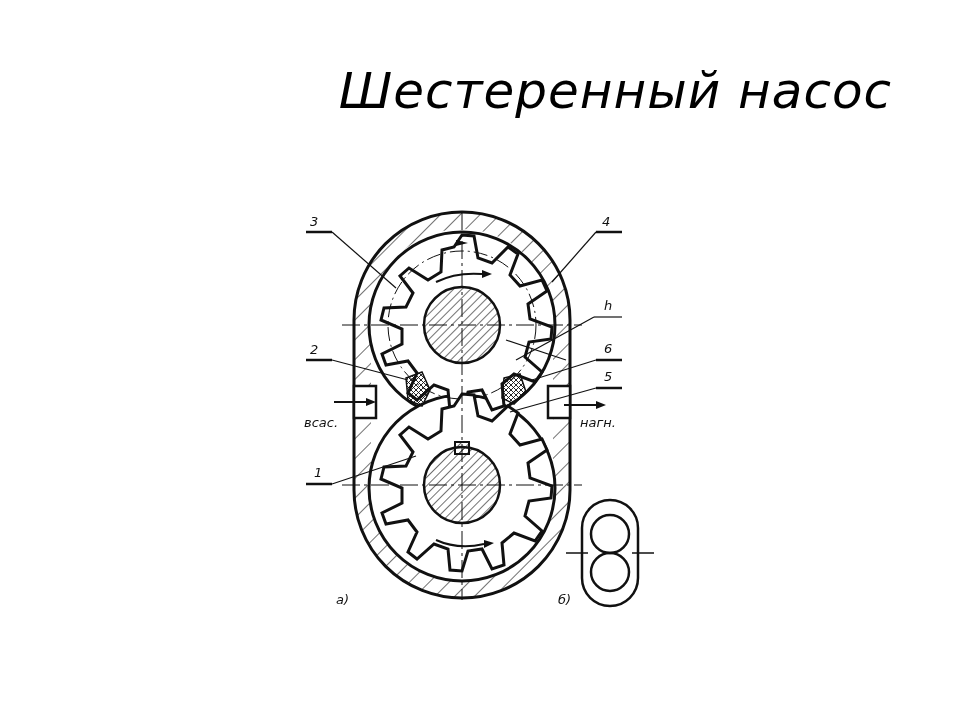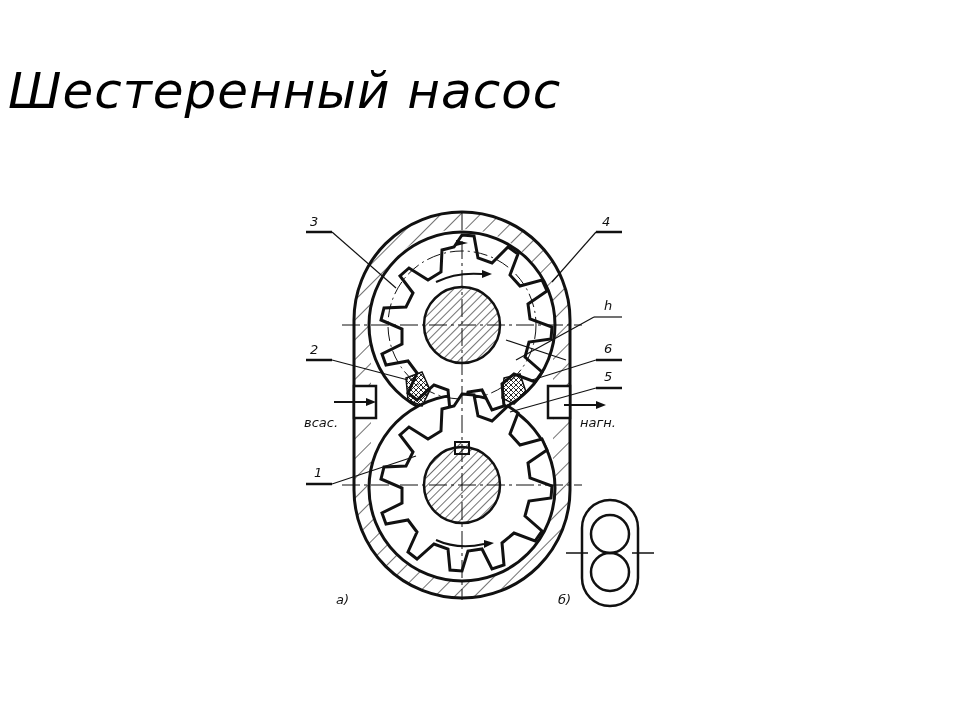--- a/index.html
+++ b/index.html
@@ -1,20 +1,20 @@
 <!DOCTYPE html>
 <html><head>
   <meta charset="utf-8">
   <style>
     html, body { margin: 0; padding: 0; background: #ffffff; }
     body { width: 960px; height: 720px; position: relative; overflow: hidden; font-family: "DejaVu Sans", sans-serif; }
     .title {
-      position: absolute; left: 0; top: 62px; width: 892px; text-align: left;
+      position: absolute; left: 0; top: 62px; width: 892px; text-align: right;
       font-family: "DejaVu Sans", sans-serif; font-style: italic; font-size: 50px;
-      color: #000; letter-spacing: 1px; padding-left: 8px;
+      color: #000; letter-spacing: 1px;
     }
     .figure { position: absolute; left: 296px; top: 200px; width: 370px; height: 420px; }
     svg text { font-family: "DejaVu Sans", sans-serif; font-style: italic; font-size: 13px; fill: #111; }
   </style>
 </head>
 <body>
 
 <div class="title">Шестеренный насос</div>
 
 <div class="figure">

